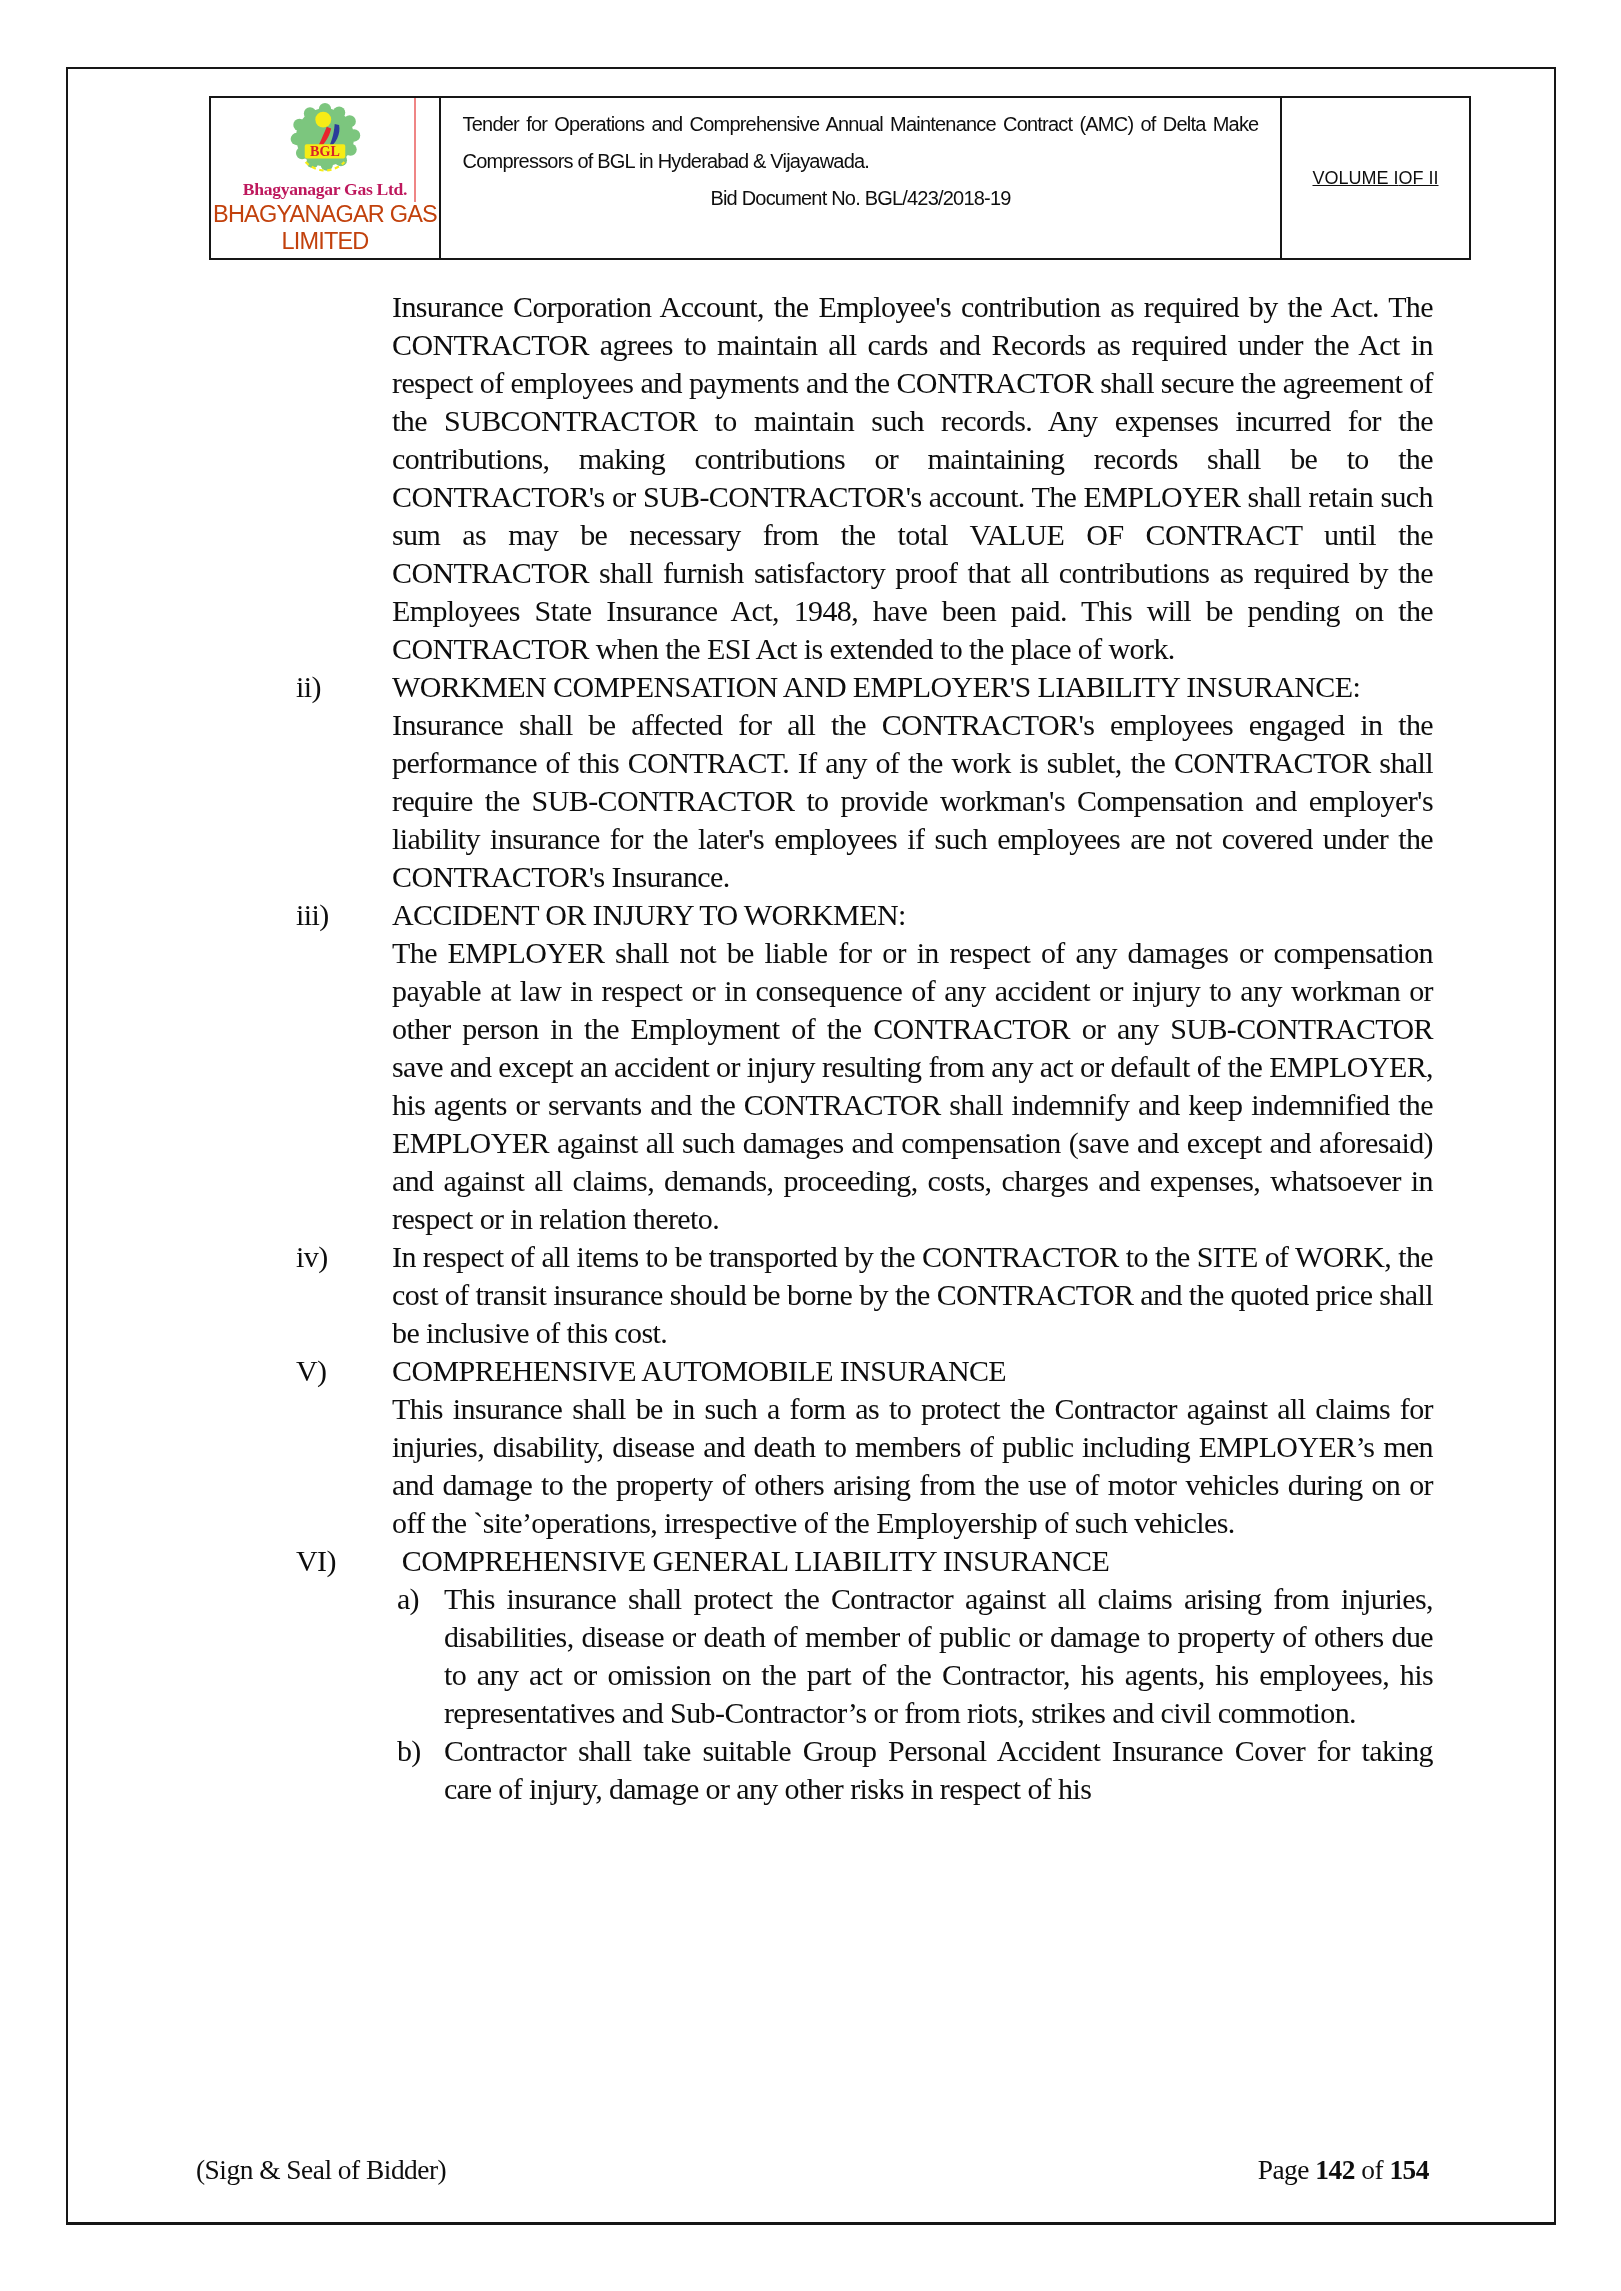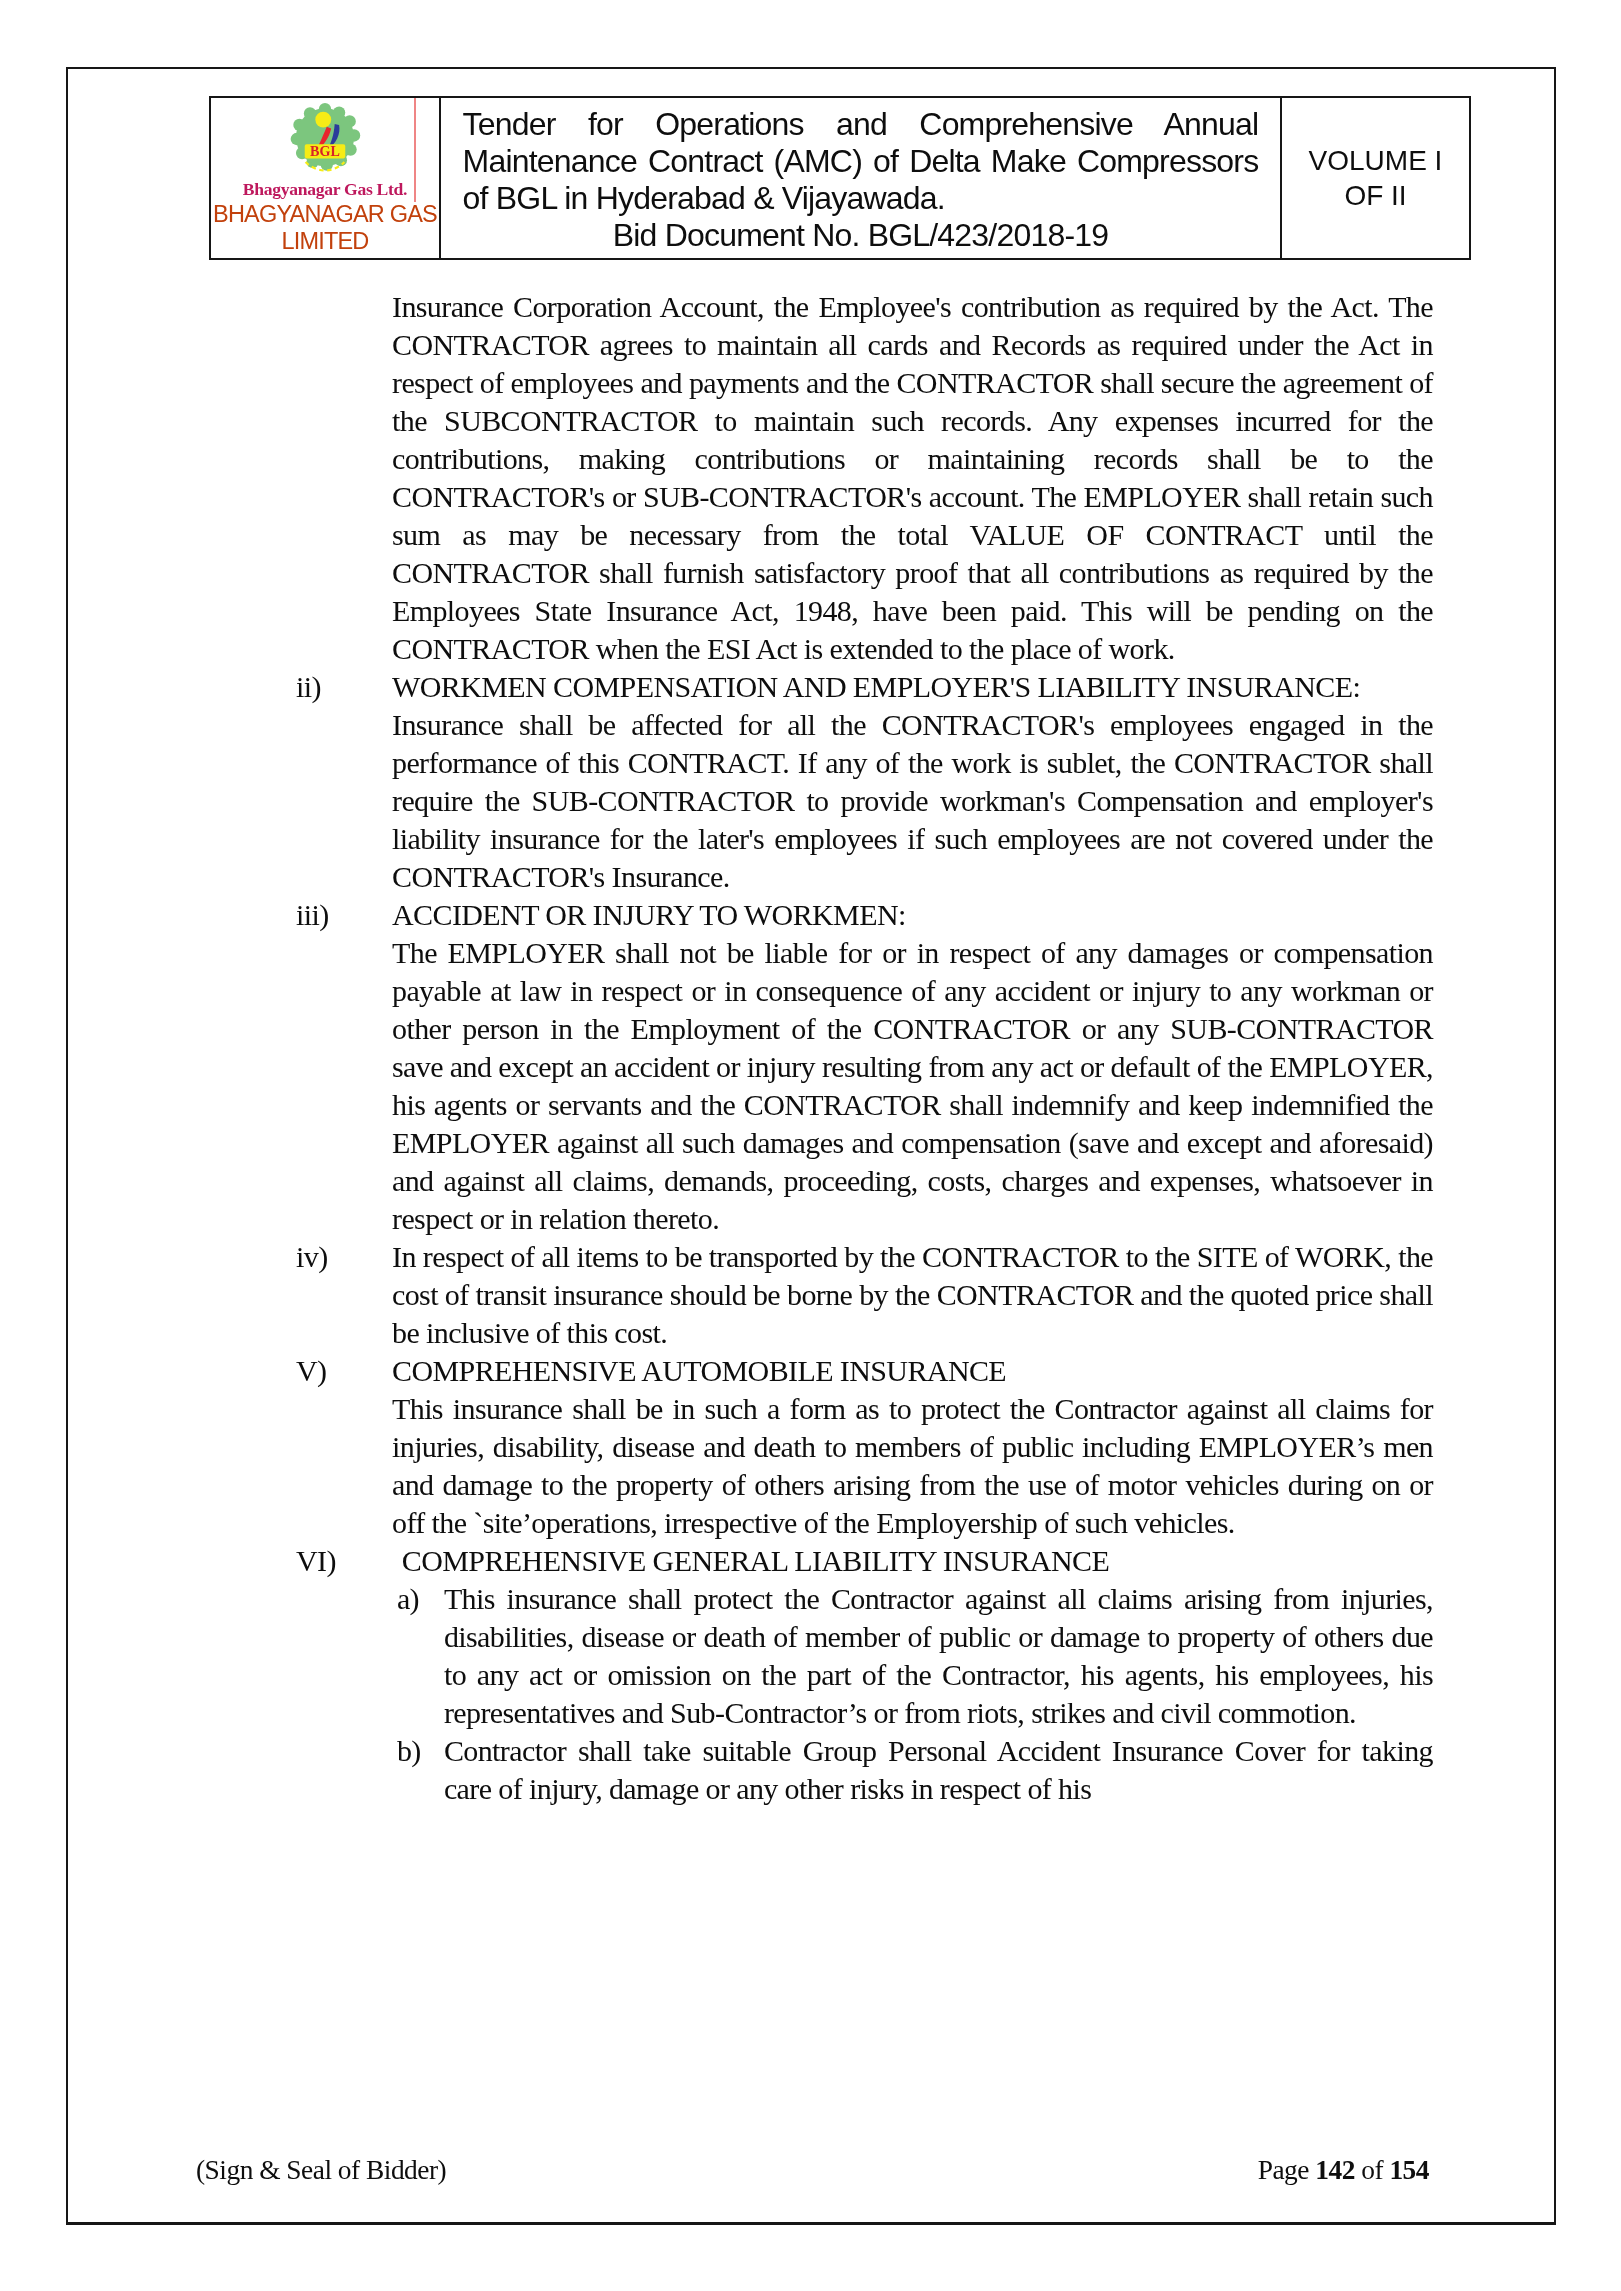--- a/index.html
+++ b/index.html
@@ -48,30 +48,30 @@
     font-size:23.5px;line-height:26.5px;
     letter-spacing:-0.8px;
     color:#c2410c;
     margin-top:2.9px;
   }
   .title-cell{
     flex:1 1 auto;
     border-left:2px solid #161616;
     border-right:2px solid #161616;
     padding:7.8px 21.6px 0 21.6px;
-    font-size:32px;line-height:37px;
+    font-size:20px;line-height:37px;
     letter-spacing:-0.8px;
   }
   .title-just{text-align:justify;}
   .title-center{text-align:center;}
   .volume-cell{
     width:187px;flex:0 0 187px;
-    display:flex;flex-direction:column;
+    display:flex;flex-direction:row;
     align-items:center;justify-content:center;
-    font-size:28px;line-height:35px;
+    font-size:18px;line-height:35px;text-decoration:underline;
   }
   
   .content{
     position:absolute;left:296px;top:288px;
     width:1137px;
     font-size:30px;line-height:38px;
     letter-spacing:-0.6px;
   }
   .row{display:flex;justify-content:flex-end;}
   .lbl{width:96px;flex:0 0 96px;}

